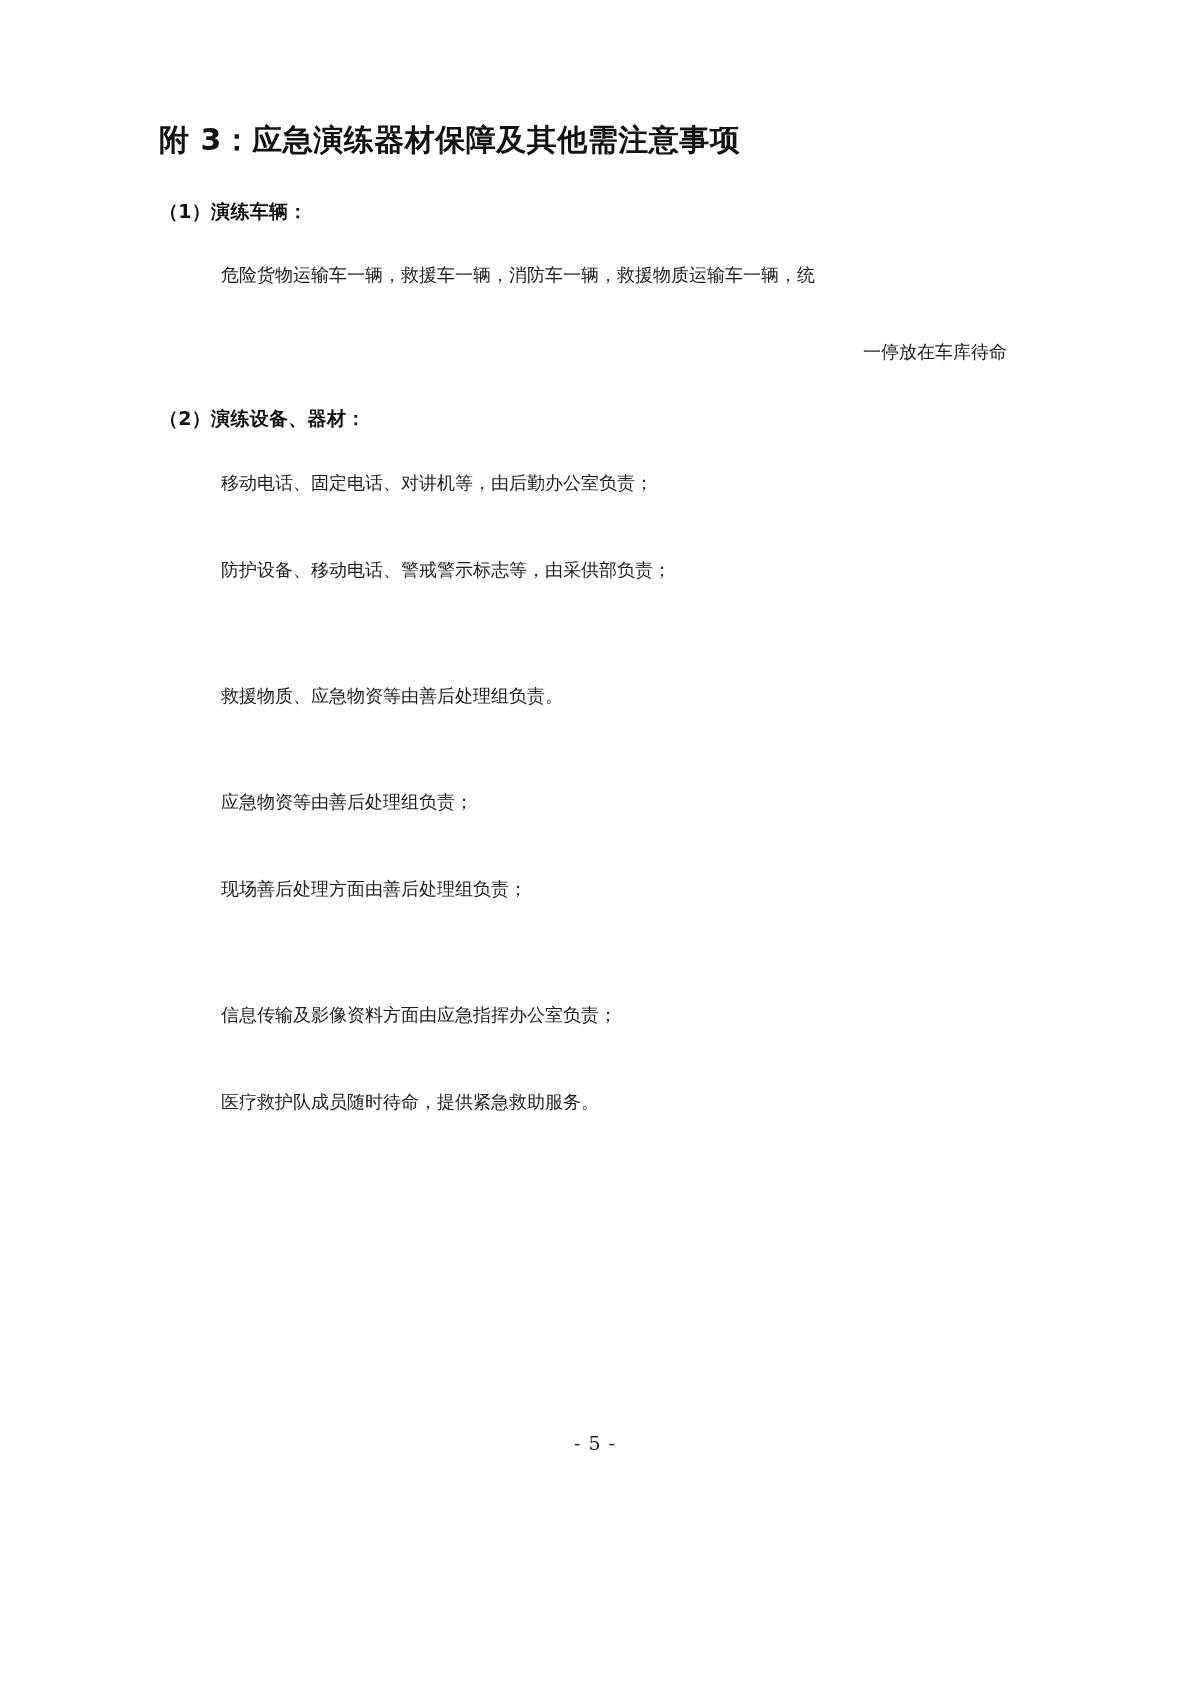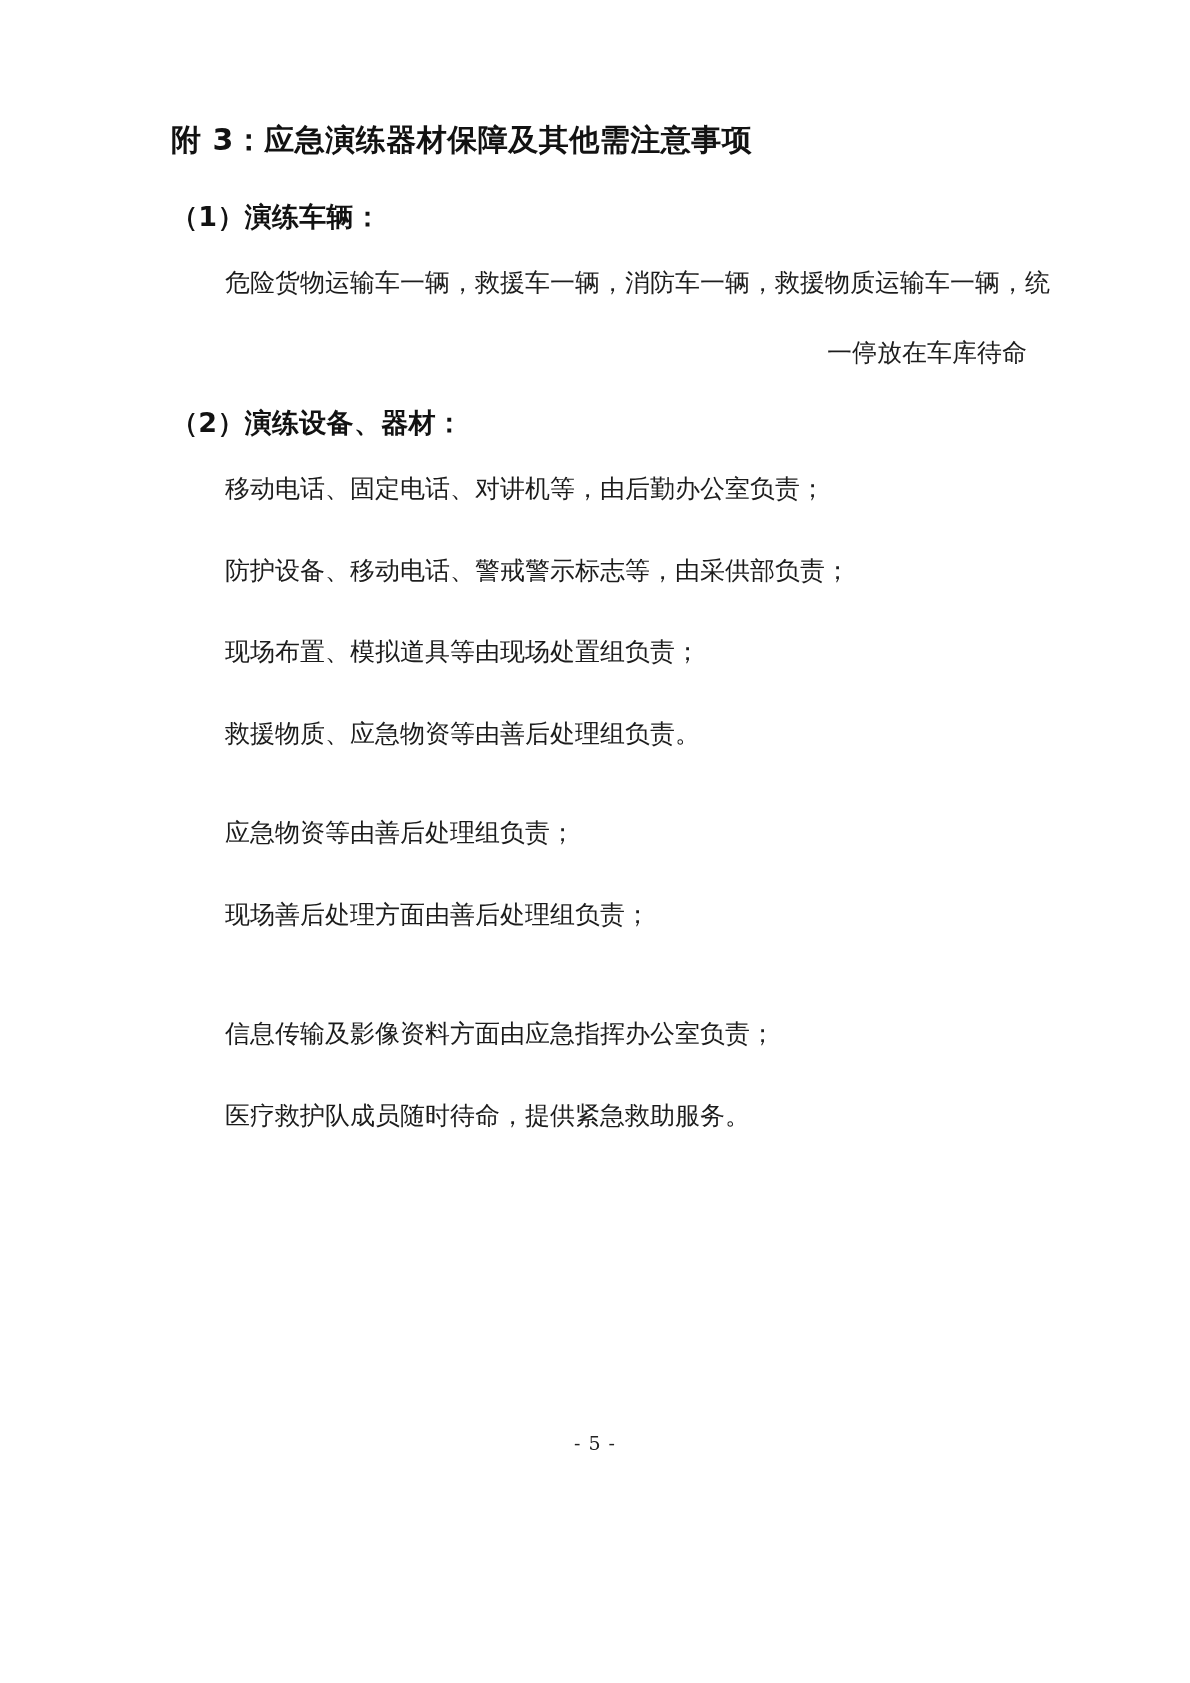--- a/index.html
+++ b/index.html
@@ -13,50 +13,50 @@
     width: 1190px;
     height: 1683px;
     background: #ffffff;
     margin: 0 auto;
     overflow: hidden;
     font-family: "DejaVu Serif", "Liberation Serif", serif;
     color: #1a1a1a;
   }
   .content {
     position: absolute;
-    left: 171px;
+    left: 159px;
     top: 120px;
     width: 860px;
   }
   .doc-title {
     font-family: "DejaVu Sans", "Liberation Sans", sans-serif;
     font-weight: bold;
     font-size: 30px;
     line-height: 1.35;
     letter-spacing: 0.5px;
     color: #121212;
     margin: 0 0 38px 0;
     white-space: nowrap;
   }
   .section-heading {
     font-family: "DejaVu Sans", "Liberation Sans", sans-serif;
     font-weight: bold;
-    font-size: 27px;
+    font-size: 19px;
     line-height: 1.35;
     letter-spacing: 0.3px;
     color: #121212;
     margin: 0;
     white-space: nowrap;
   }
   .body-line {
     font-family: "DejaVu Serif", "Liberation Serif", serif;
-    font-size: 25px;
+    font-size: 18px;
     line-height: 1.42;
     color: #1c1c1c;
-    margin: 4px;
+    margin: 12px;
     white-space: nowrap;
   }
   .indent {
     text-indent: 50px;
   }
   .no-indent {
     text-indent: 0;
     text-align: right;
   }
   .gap-after-heading { height: 26px; }
@@ -95,21 +95,20 @@
 
     <div class="gap-section"></div>
 
     <div>
       <p class="section-heading">（2）演练设备、器材：</p>
       <div class="gap-after-heading"></div>
       <p class="body-line indent">移动电话、固定电话、对讲机等，由后勤办公室负责；</p>
       <div class="item-spacer"></div>
       <p class="body-line indent">防护设备、移动电话、警戒警示标志等，由采供部负责；</p>
       <div class="item-spacer"></div>
-      <p class="body-line indent">现场布置、模拟道具等由现场处置组负责；</p>
       <div class="item-spacer"></div>
       <p class="body-line indent">救援物质、应急物资等由善后处理组负责。</p>
     </div>
 
     <div class="gap-section"></div>
 
     <div>
       <div class="gap-after-heading"></div>
       <p class="body-line indent">应急物资等由善后处理组负责；</p>
       <div class="item-spacer"></div>

